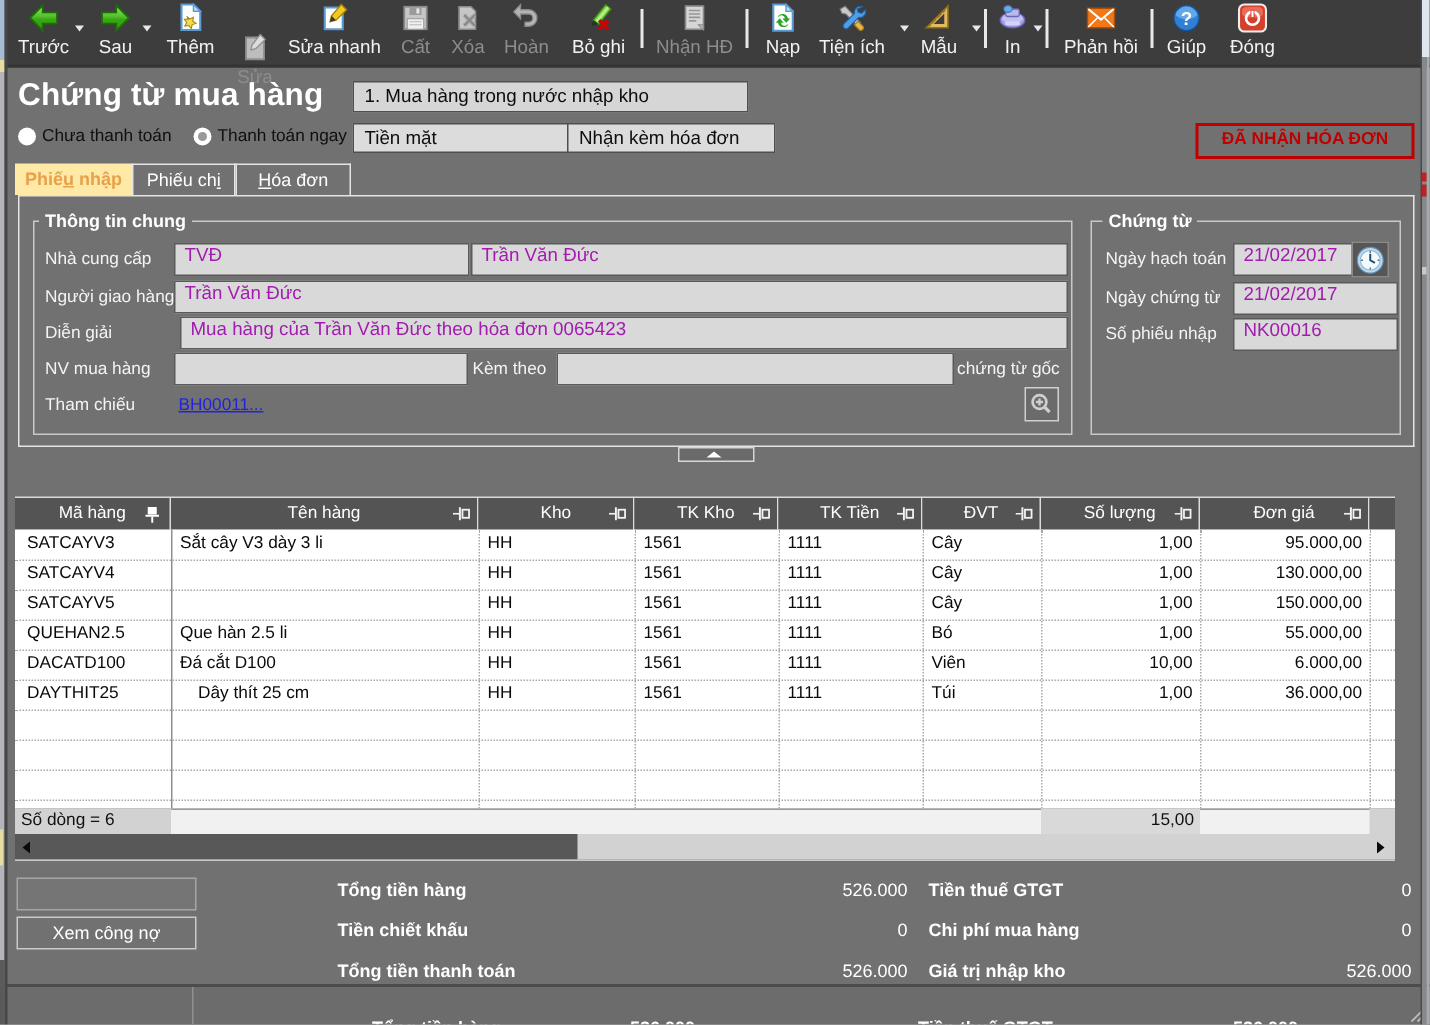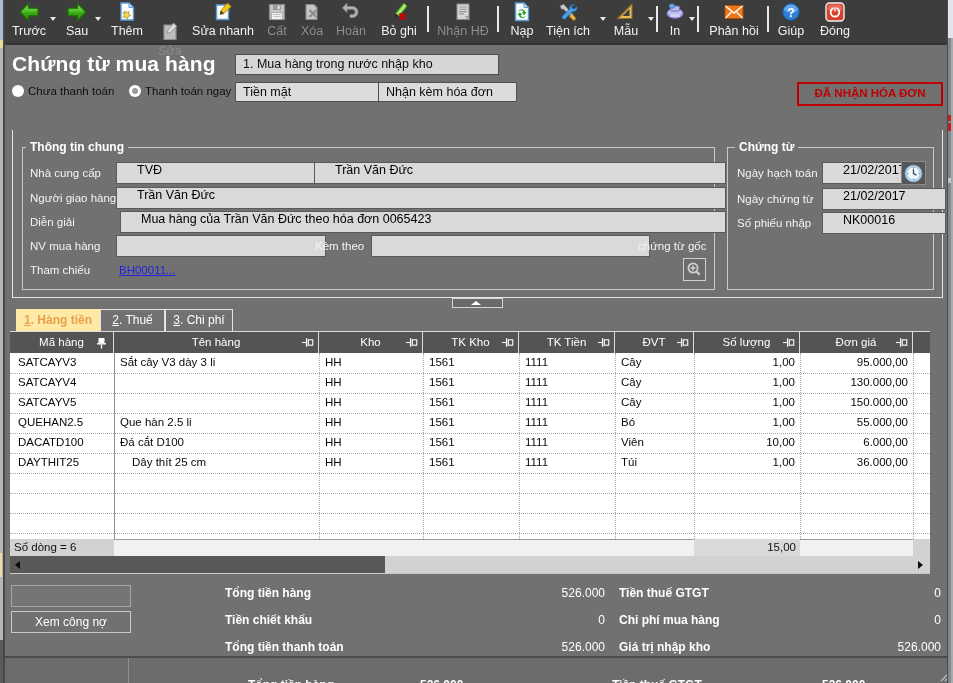--- a/index.html
+++ b/index.html
@@ -19,21 +19,21 @@
   .radio{position:absolute;width:12px;height:12px;border-radius:50%;background:#fff;}
   .rlabel{position:absolute;font-size:11.5px;color:#0f0f0f;white-space:nowrap;}
   #redbtn{position:absolute;left:797px;top:82px;width:142px;height:20px;border:2px solid #c00000;color:#c00000;font-weight:bold;font-size:11.5px;text-align:center;line-height:19px;}
   
   .tab{position:absolute;top:0;height:100%;box-sizing:border-box;border:1px solid #e4e4e4;border-bottom:none;color:#fff;font-size:12px;text-align:center;}
   .tab.active{background:#ffe9a6;color:#e8a14b;font-weight:bold;border:none;}
   
   .grp{position:absolute;border:1px solid #c9c9c9;}
   .grptitle{position:absolute;top:-8px;left:10px;background:#717171;padding:0 4px;color:#fff;font-weight:bold;font-size:12px;line-height:15px;}
   .flabel{position:absolute;color:#f4f4f4;font-size:11.5px;white-space:nowrap;}
-  .field{position:absolute;background:#d9d9d9;border:1px solid #5a5a5a;font-size:12.5px;color:#000000;padding-left:20px;white-space:nowrap;overflow:hidden;}
+  .field{position:absolute;background:#d9d9d9;border:1px solid #5a5a5a;font-size:12.5px;color:#a21caf;padding-left:6px;white-space:nowrap;overflow:hidden;}
   
   .gh{position:absolute;background:#545454;color:#fff;font-size:11.5px;text-align:center;border-right:1px solid #dcdcdc;box-sizing:border-box;}
   .cell{position:absolute;font-size:11.5px;color:#0a0a0a;white-space:nowrap;overflow:hidden;box-sizing:border-box;padding:0 5px;line-height:19.5px;}
   .num{text-align:right;}
   
   .slabel{position:absolute;color:#fff;font-weight:bold;font-size:12px;white-space:nowrap;}
   .sval{position:absolute;color:#fff;font-size:12px;text-align:right;white-space:nowrap;}
 </style>
 </head>
 <body>
@@ -215,20 +215,26 @@
     <div id="title">Chứng từ mua hàng</div>
     <div class="gbox" style="left:235px;top:54px;width:255px;height:19px;">1. Mua hàng trong nước nhập kho</div>
     <div class="radio" style="left:12px;top:85px;"></div>
     <div class="rlabel" style="left:28px;top:85px;">Chưa thanh toán</div>
     <div class="radio" style="left:129px;top:85px;"></div>
     <div class="radio" style="left:132px;top:88px;width:6px;height:6px;background:#9a9a9a;"></div>
     <div class="rlabel" style="left:145px;top:85px;">Thanh toán ngay</div>
     <div class="gbox" style="left:235px;top:82px;width:135px;height:18px;background:#dcdcdc;">Tiền mặt</div>
     <div class="gbox" style="left:378px;top:82px;width:130px;height:18px;background:#dcdcdc;">Nhận kèm hóa đơn</div>
     <div id="redbtn">ĐÃ NHẬN HÓA ĐƠN</div>
+  </div>
+  <div id="tabs1" style="position:absolute;left:0;top:109px;width:947px;height:21px;">
+      <div style="position:absolute;left:12px;top:21px;width:931px;height:1px;background:#e4e4e4;"></div>
+    <div class="tab active" style="left:10px;width:78px;line-height:21px;">Phiế<span style="text-decoration:underline">u</span> nhập</div>
+    <div class="tab" style="left:88px;width:69px;line-height:20px;">Phiếu ch<span style="text-decoration:underline">i</span></div>
+    <div class="tab" style="left:157px;width:77px;line-height:20px;"><span style="text-decoration:underline">H</span>óa đơn</div>
   </div>
   <div id="panel1">
 
     <div class="abs" style="left:12px;top:130px;width:1px;height:168px;background:#e4e4e4;"></div>
     <div class="abs" style="left:942px;top:130px;width:1px;height:168px;background:#e4e4e4;"></div>
     <div class="abs" style="left:12px;top:297px;width:931px;height:1px;background:#e4e4e4;"></div>
 
     <div class="grp" style="left:22px;top:147px;width:691px;height:141px;">
       <div class="grptitle" style="left:3px;">Thông tin chung</div>
     </div>
@@ -269,25 +275,20 @@
         </svg>
     </div>
     <div class="flabel" style="left:737px;top:193px;">Ngày chứng từ</div>
     <div class="field" style="left:822px;top:188px;width:102px;height:20px;">21/02/2017</div>
     <div class="flabel" style="left:737px;top:217px;">Số phiếu nhập</div>
     <div class="field" style="left:822px;top:212px;width:102px;height:20px;">NK00016</div>
 
     <div class="abs" style="left:452px;top:298px;width:49px;height:8px;background:#6a6a6a;border:1px solid #d6d6d6;">
       <div style="position:absolute;left:18px;top:2px;width:0;height:0;border-left:5.5px solid transparent;border-right:5.5px solid transparent;border-bottom:4px solid #fff;"></div>
     </div>
-  </div>
-  <div id="tabs2" style="position:absolute;left:0;top:309px;width:947px;height:22px;">
-    <div class="tab active" style="left:16px;width:84px;line-height:22px;"><span style="text-decoration:underline">1</span>. Hàng tiền</div>
-    <div class="tab" style="left:100px;width:65px;line-height:21px;"><span style="text-decoration:underline">2</span>. Thuế</div>
-    <div class="tab" style="left:165px;width:68px;line-height:21px;"><span style="text-decoration:underline">3</span>. Chi phí</div>
   </div>
   <div id="grid" class="abs" style="left:10px;top:332px;width:920px;height:224px;">
     <div class="abs" style="left:0;top:-1px;width:920px;height:1px;background:#dadada;"></div>
 
     <div class="gh" style="left:0;top:0;width:104px;height:21px;line-height:21px;">Mã hàng
       <svg style="position:absolute;right:6px;top:5px;" width="11" height="12" viewBox="0 0 11 12">
           <path d="M2.5 1 h6 v5 h-6 Z" fill="#fff"></path>
           <path d="M1 6.8 h9" stroke="#fff" stroke-width="1.4"></path>
           <path d="M5.5 7.5 v4" stroke="#fff" stroke-width="1.3"></path>
         </svg>

